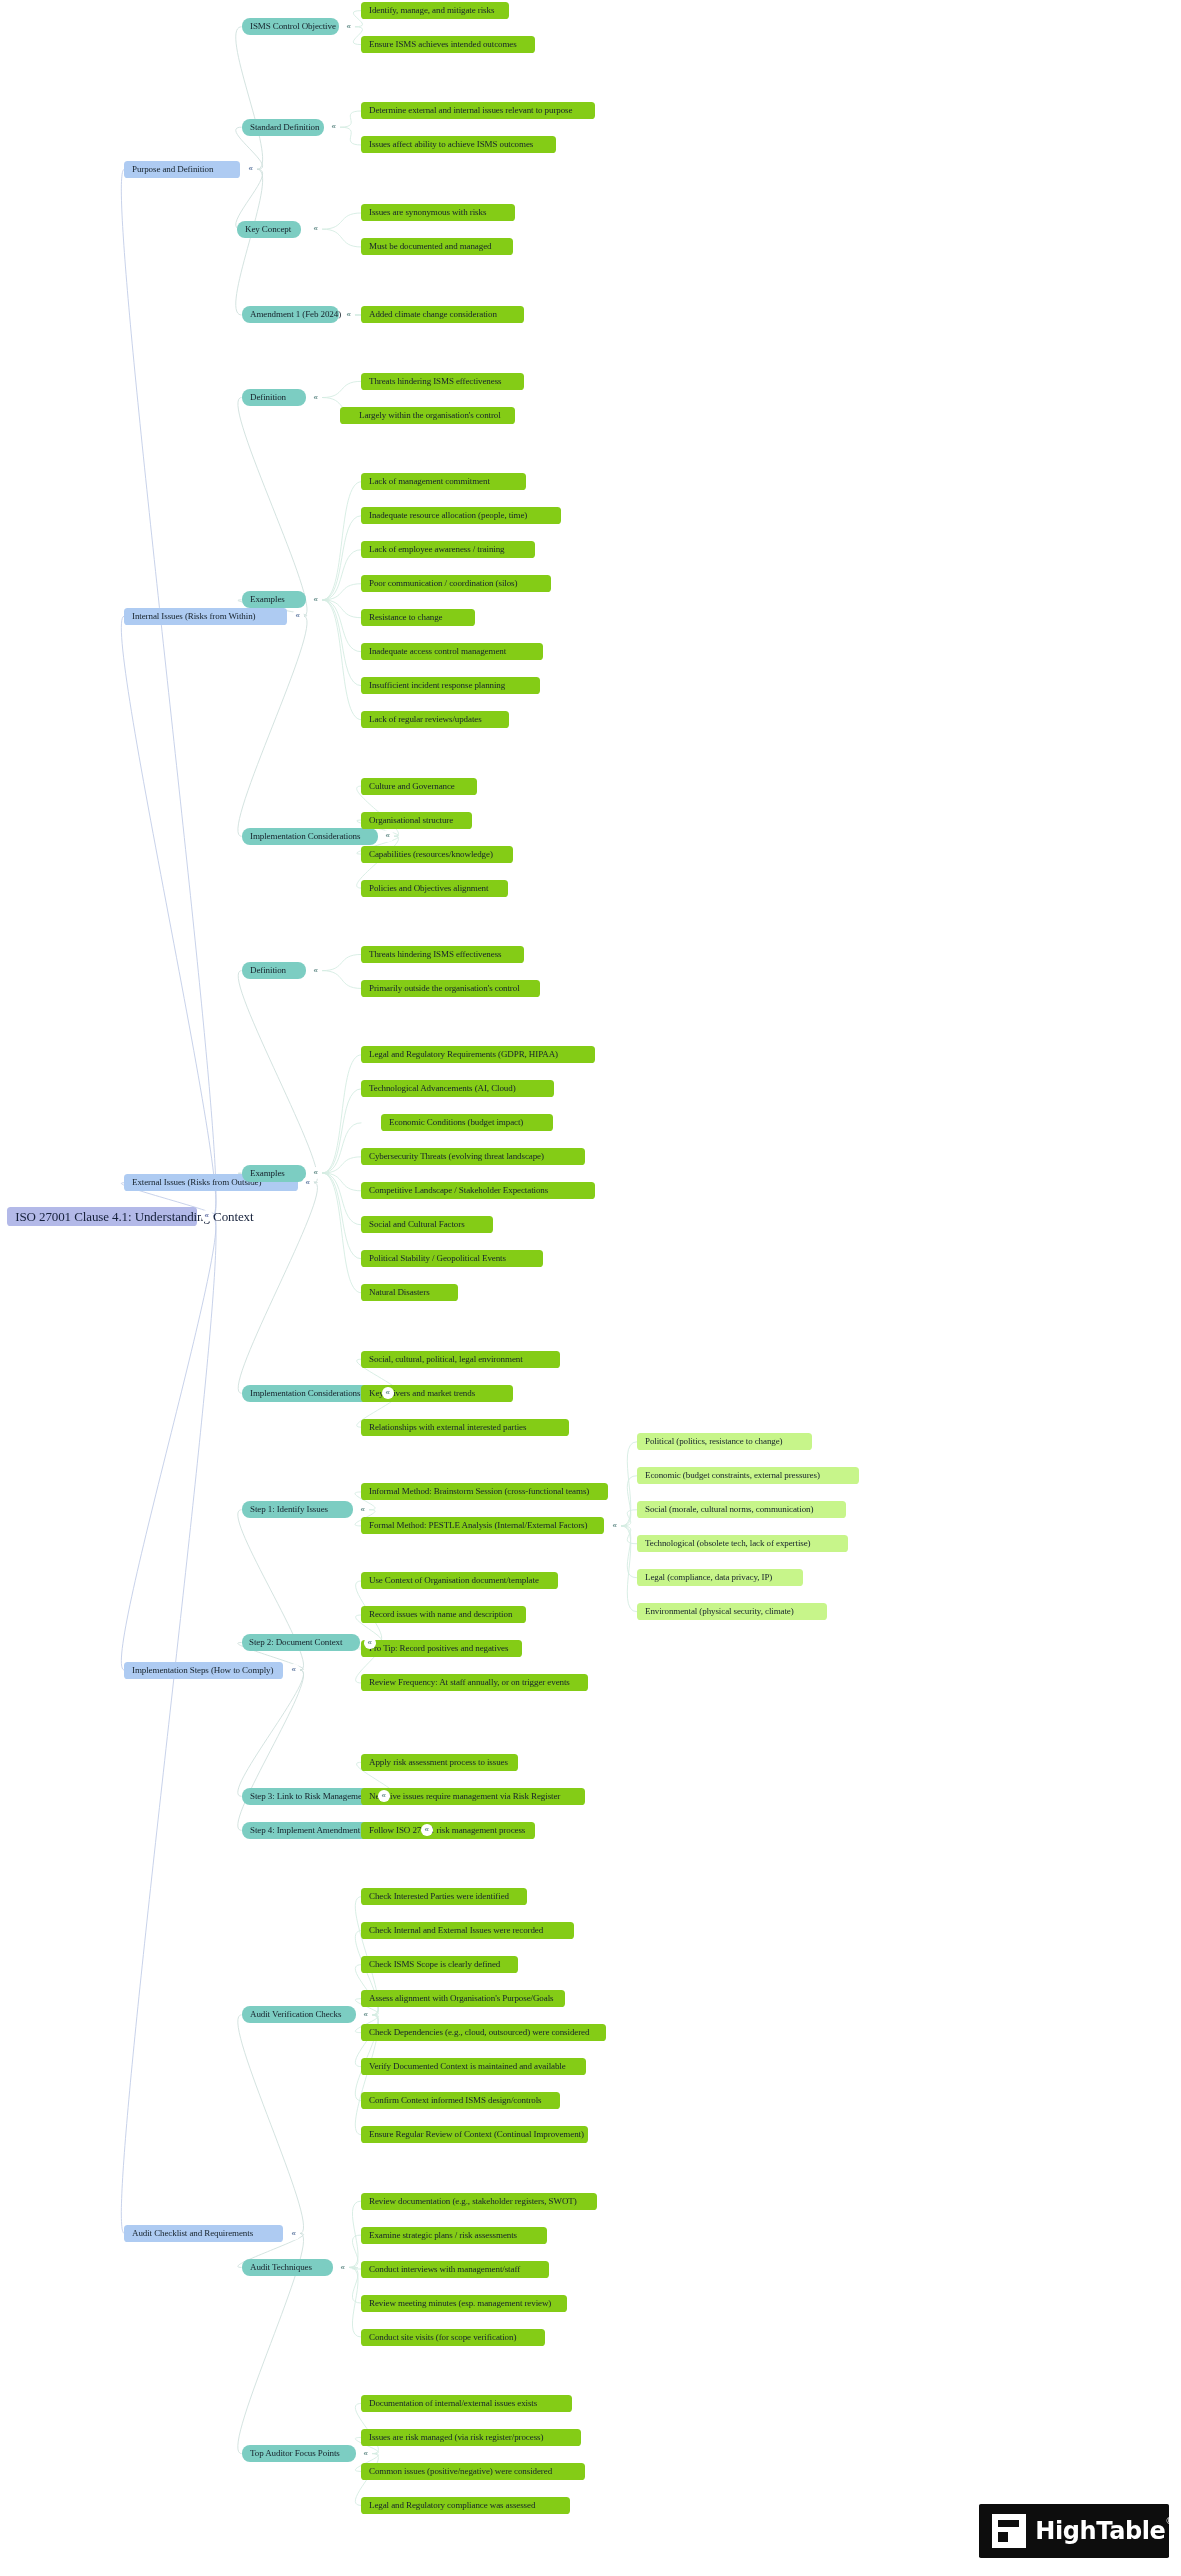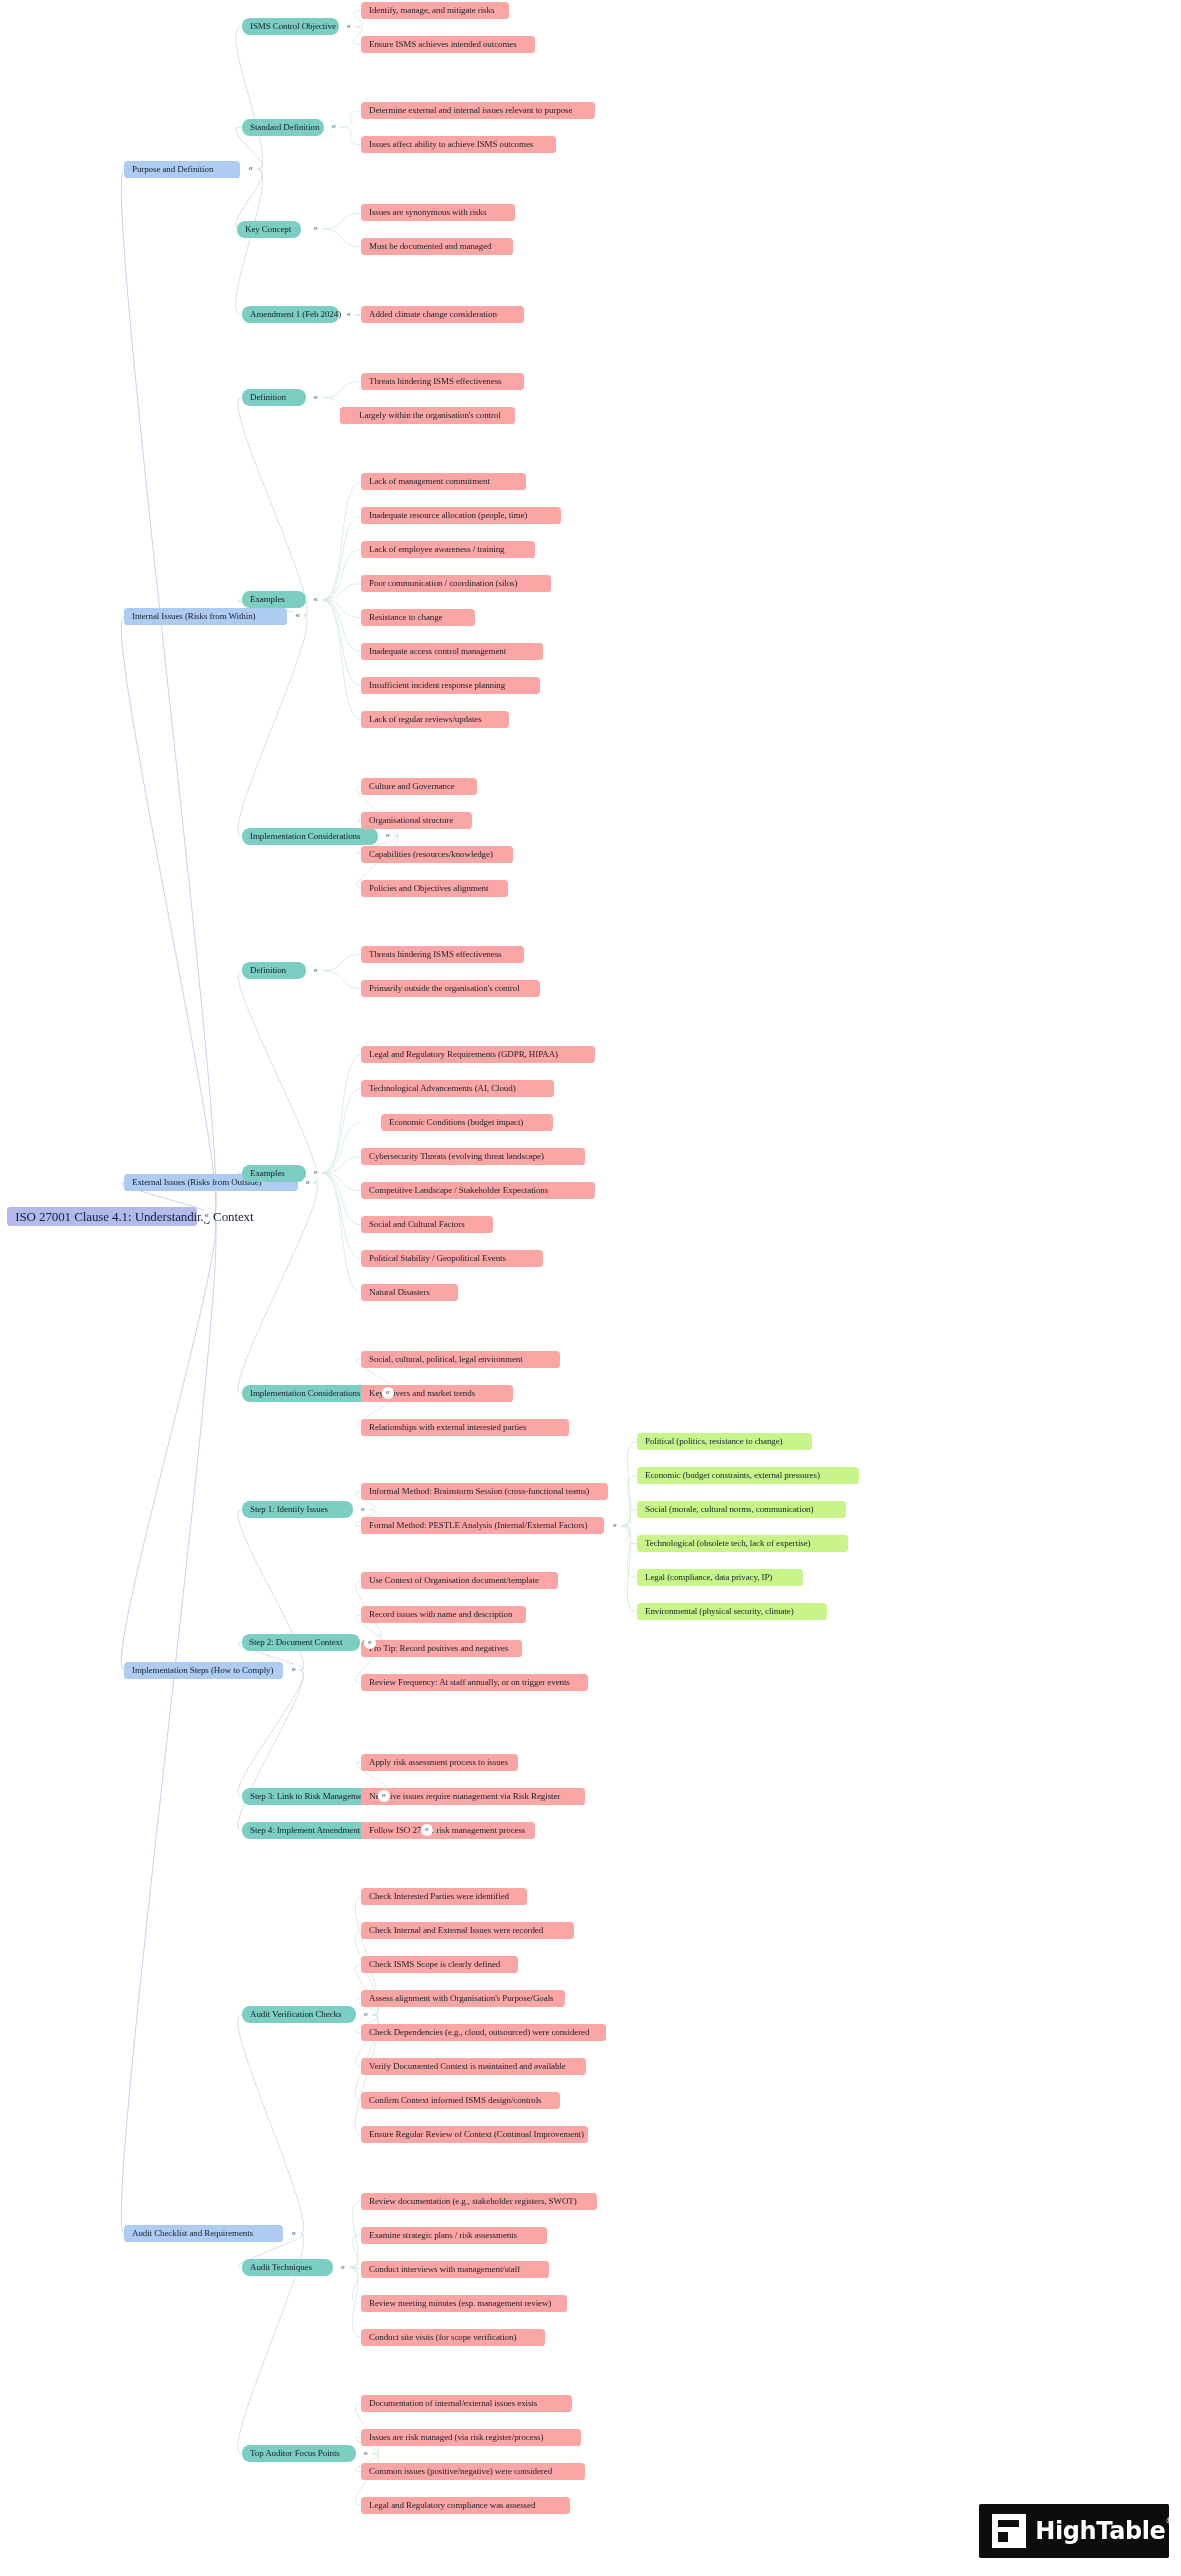--- a/index.html
+++ b/index.html
@@ -32,21 +32,21 @@
     font-size: 9px;
     line-height: 1;
     color: #16222b;
     white-space: nowrap;
     letter-spacing: -0.1px;
     z-index: 3;
   }
   .lvl0 { background: #b3b9e8; height: 19px; font-size: 13px; color: #15203a; }
   .lvl1 { background: #aecbf2; }
   .lvl2 { background: #7ccdc2; border-radius: 8px; }
-  .lvl3 { background: #fca5a5; }
+  .lvl3 { background: #84cc16; }
   .lvl4 { background: #c7f58a; }
   .toggle {
     position: absolute;
     width: 11.6px; height: 11.6px;
     border-radius: 50%;
     background: #ffffff;
     display: flex;
     align-items: center;
     justify-content: center;
     font-family: "Liberation Sans", sans-serif;

